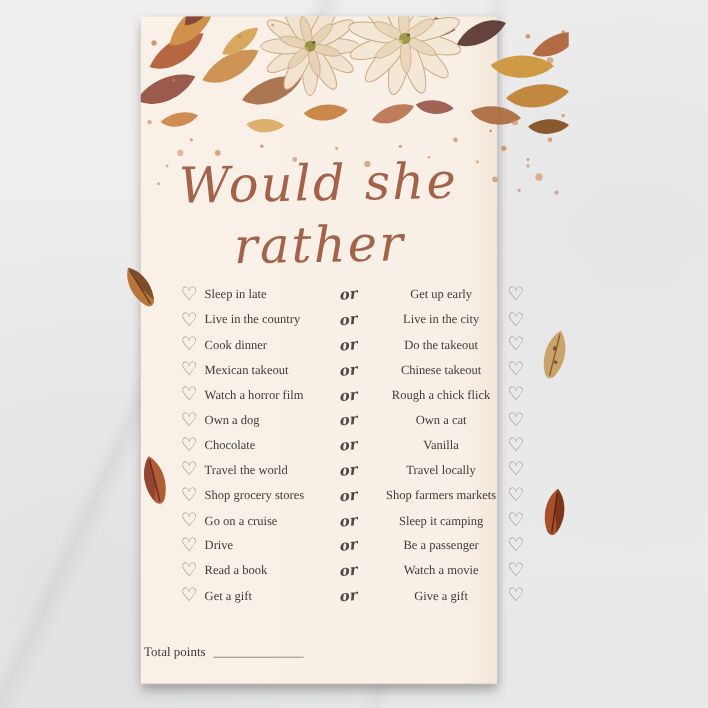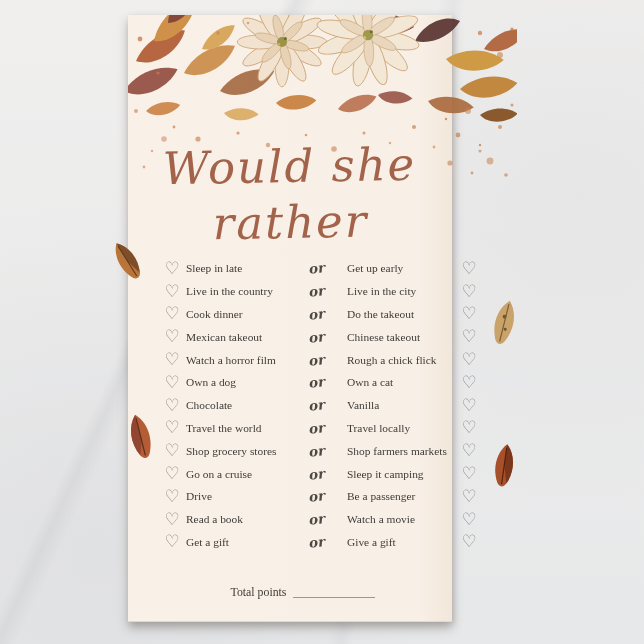--- a/index.html
+++ b/index.html
@@ -34,27 +34,27 @@
   .row{
     display:grid;grid-template-columns:28px 111px 40px 118px 28px;
     align-items:center;height:22.8px;padding-left:30px;
   }
   .heart{
     font-family:"DejaVu Sans", sans-serif;font-size:17px;line-height:1;
     color:#8f8b85;text-align:center;cursor:pointer;
   }
   .opt{font-size:11.4px;color:#3e3c3a;white-space:nowrap;}
   .opt.left{padding-right:2px;}
-  .opt.right{text-align:left;padding-left:10px;}
+  .opt.right{text-align:center;padding-left:10px;}
   .or{
     font-family:"DejaVu Serif", serif;font-style:italic;font-weight:700;
     font-size:13.5px;color:#4c4946;text-align:center;transform:rotate(-6deg);
   }
   .total{
-    position:absolute;left:13px;top:569px;width:100%;text-align:center;z-index:1;
+    position:absolute;left:3px;top:569px;width:100%;z-index:1;
     font-size:11.8px;color:#3e3c3a;
   }
   .blank{
     display:inline-block;width:82px;border-bottom:1px solid #9b968f;
     height:11px;margin-left:7px;transform:translateY(2px);
   }
   .leaf{position:absolute;z-index:3;}
 </style>
 </head>
 <body>

